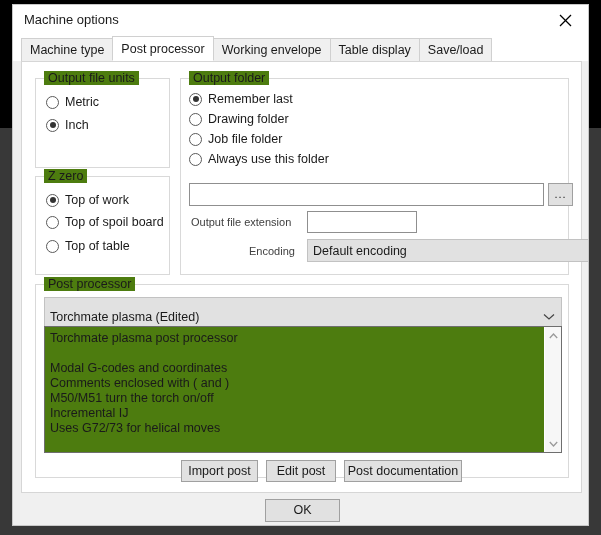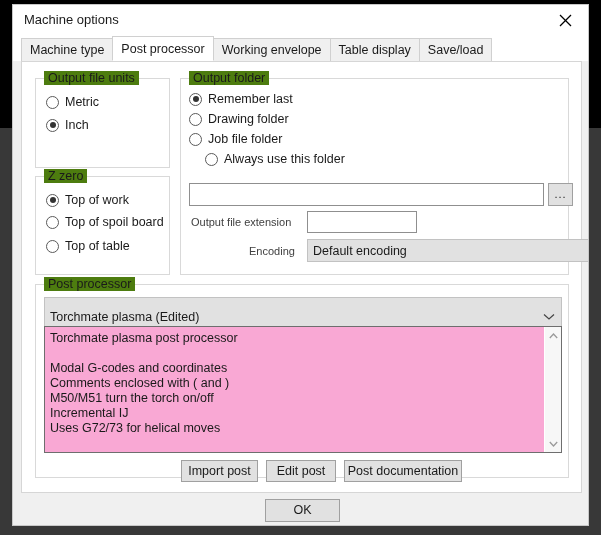--- a/index.html
+++ b/index.html
@@ -248,21 +248,21 @@
   }
   .chev svg { display:block; }
 
   
   #post-desc-box {
     position: absolute;
     left: 8px;
     top: 41px;
     width: 518px;
     height: 127px;
-    background: #f9a8d4;
+    background: #4d7c0f;
     border: 1px solid #6e6e6e;
     box-sizing: border-box;
     overflow: hidden;
   }
   #post-desc-text {
     position: absolute;
     left: 5px;
     top: 4px;
     right: 20px;
     font-size: 12.5px;
@@ -387,21 +387,21 @@
         <span class="lbl">Remember last</span>
       </div>
       <div class="radio" style="left:8px; top:33px;">
         <span class="dot"></span>
         <span class="lbl">Drawing folder</span>
       </div>
       <div class="radio" style="left:8px; top:53px;">
         <span class="dot"></span>
         <span class="lbl">Job file folder</span>
       </div>
-      <div class="radio" style="left:24px; top:73px;text-align:center;">
+      <div class="radio" style="left:8px; top:73px;text-align:center;">
         <span class="dot"></span>
         <span class="lbl">Always use this folder</span>
       </div>
 
       <input class="textbox" style="left: 8px; top: 104px; width: 355px; height: 23px;" value="">
       <button class="btn" id="browse-btn">...</button>
 
       <div class="field-label" style="left:10px; top:137px;">Output file extension</div>
       <input class="textbox" style="left: 126px; top: 132px; width: 110px; height: 22px;" value="">
 

